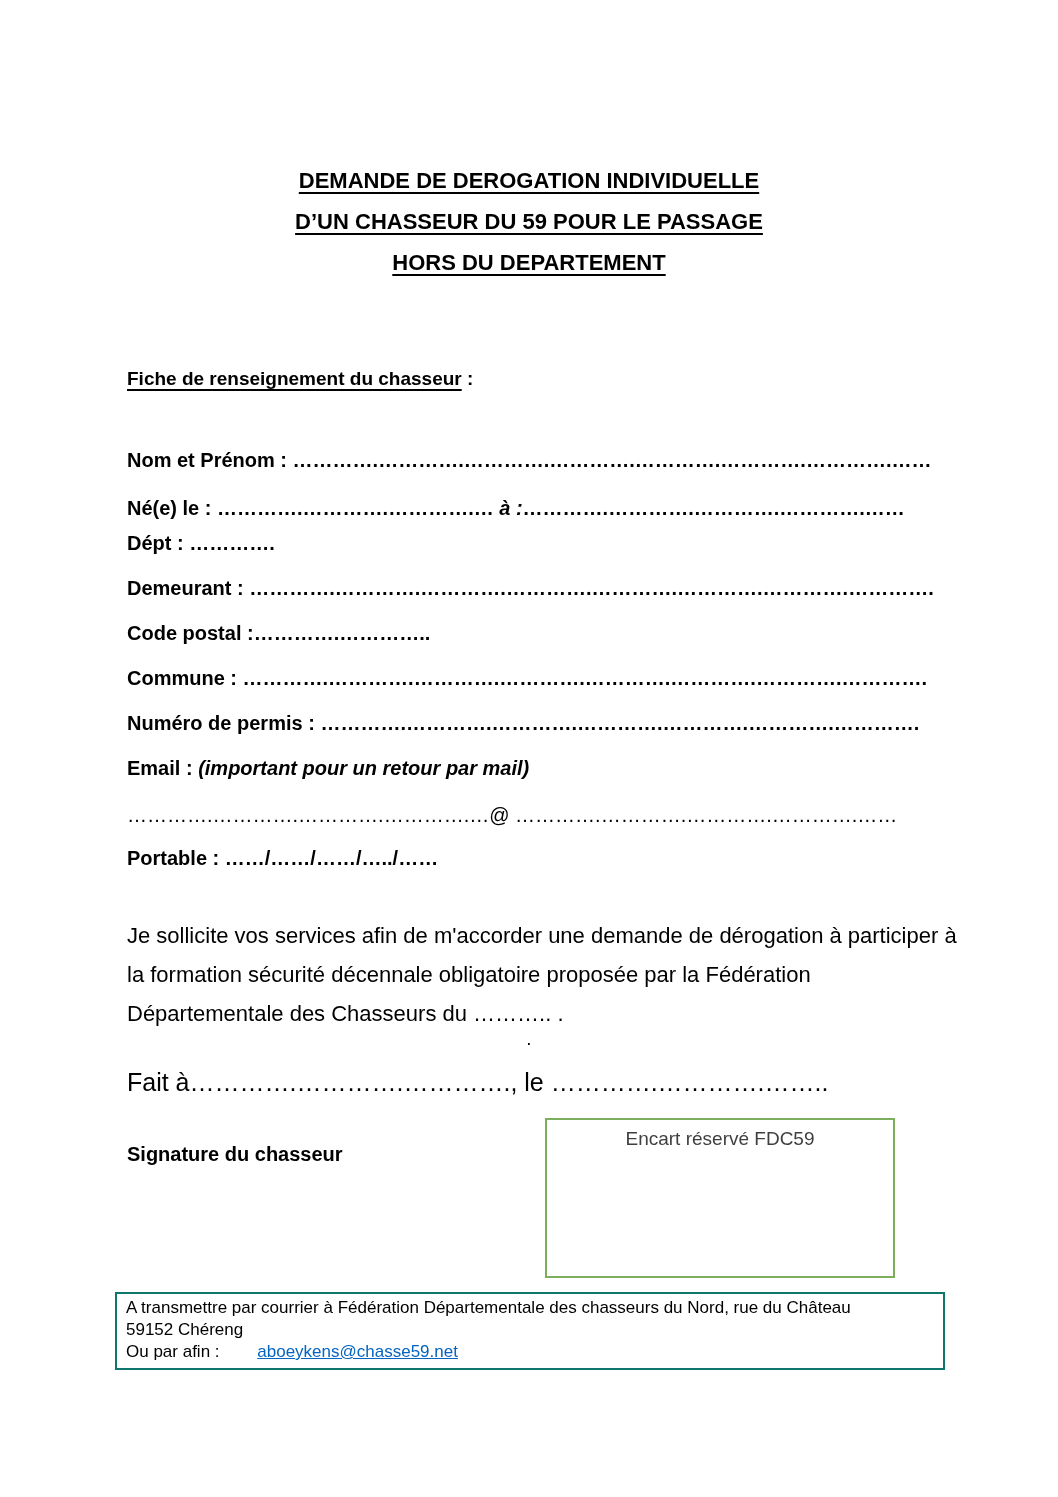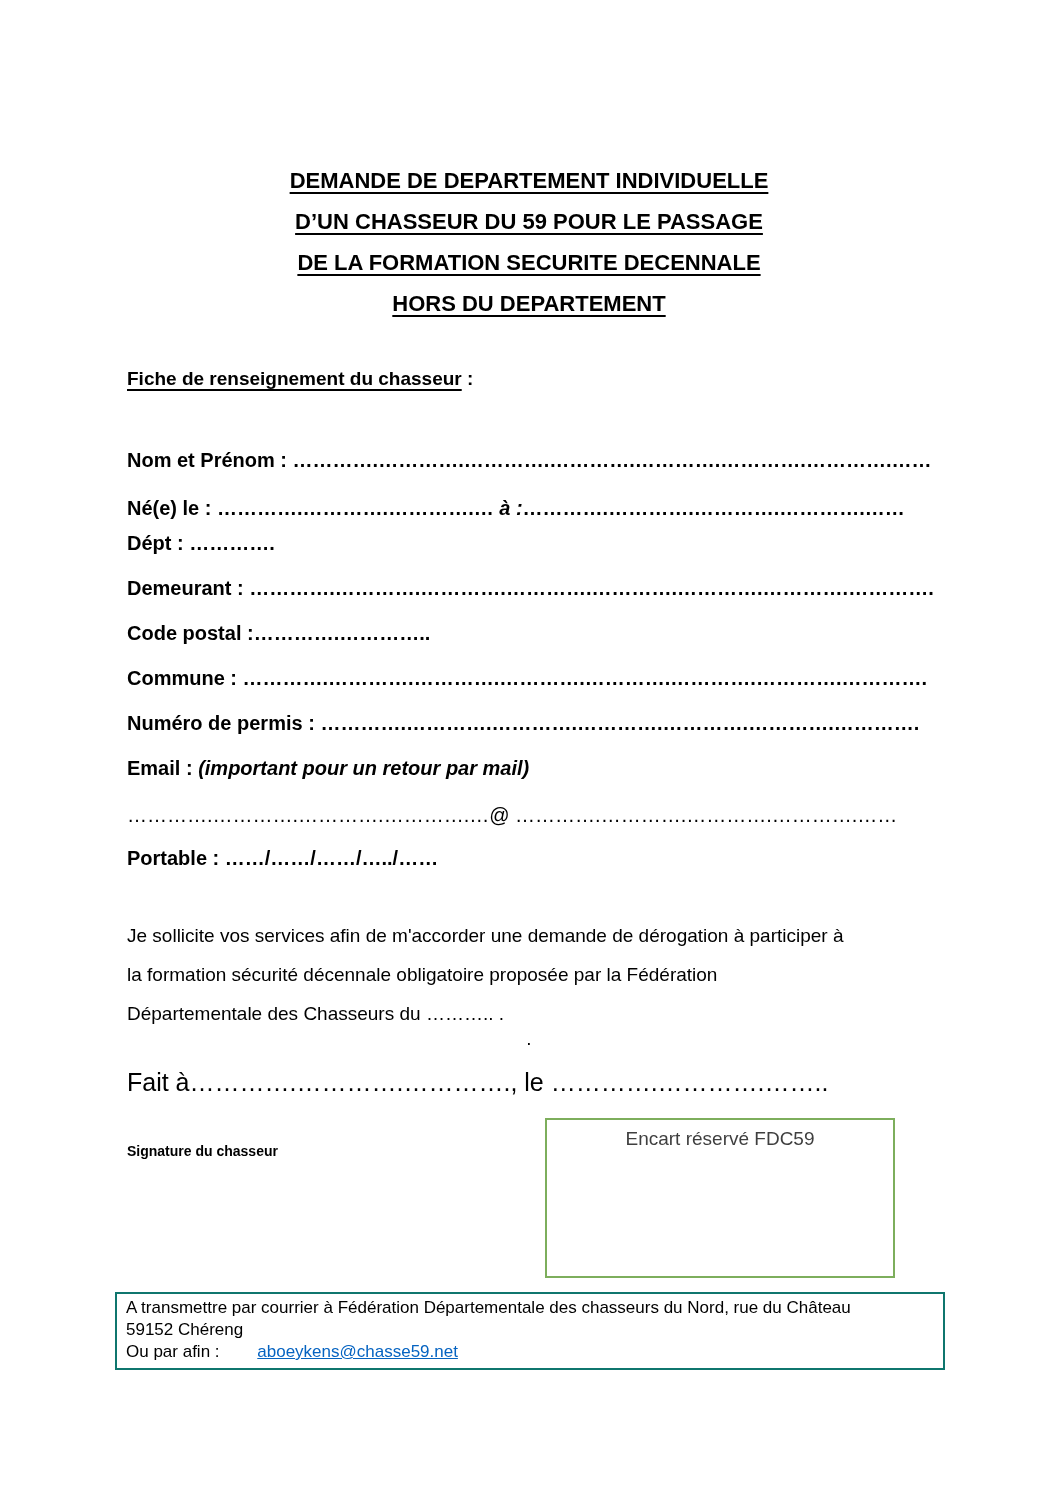--- a/index.html
+++ b/index.html
@@ -36,33 +36,33 @@
   .fline{
     left:127px;width:806px;
     font-size:20px;font-weight:bold;
     line-height:24px;
     white-space:nowrap;overflow:hidden;
   }
   .fline.regular{font-weight:normal;}
   .ital{font-style:italic;}
   .para{
     left:127px;top:916px;width:900px;
-    font-size:19px;line-height:39px;font-weight:normal;
+    font-size:22px;line-height:39px;font-weight:normal;
   }
   .stray-dot{
     left:0;top:1028px;width:1058px;
     text-align:center;font-size:19px;
   }
   .fait{
     left:127px;top:1068px;width:820px;
     font-size:25px;white-space:nowrap;overflow:hidden;
   }
   .sig{
     left:127px;top:1143px;
-    font-size:14px;font-weight:bold;
+    font-size:20px;font-weight:bold;
   }
   .encart{
     left:545px;top:1118px;width:350px;height:160px;
     box-sizing:border-box;
     border:2px solid #7dae5c;
     text-align:center;
     padding-top:8px;
     font-size:19px;color:#3f3f3f;
     background:#ffffff;
   }
@@ -80,23 +80,22 @@
     cursor:pointer;
     margin-left:33px;
   }
 </style>
 </head>
 <body>
 
 <div class="page">
 
   <div class="abs title-block">
-    <div class="title-line">DEMANDE DE DEPARTEMENT INDIVIDUELLE</div>
+    <div class="title-line">DEMANDE DE DEROGATION INDIVIDUELLE</div>
     <div class="title-line">D’UN CHASSEUR DU 59 POUR LE PASSAGE</div>
-    <div class="title-line">DE LA FORMATION SECURITE DECENNALE</div>
     <div class="title-line">HORS DU DEPARTEMENT</div>
   </div>
 
   <div class="abs fiche">
     <span class="u">Fiche de renseignement du chasseur</span><span> :</span>
   </div>
 
   <div class="abs fline" style="top:448px">
     <span>Nom et Prénom :</span><span> ………….………….………….………….………….………….………….………….</span>
   </div>

